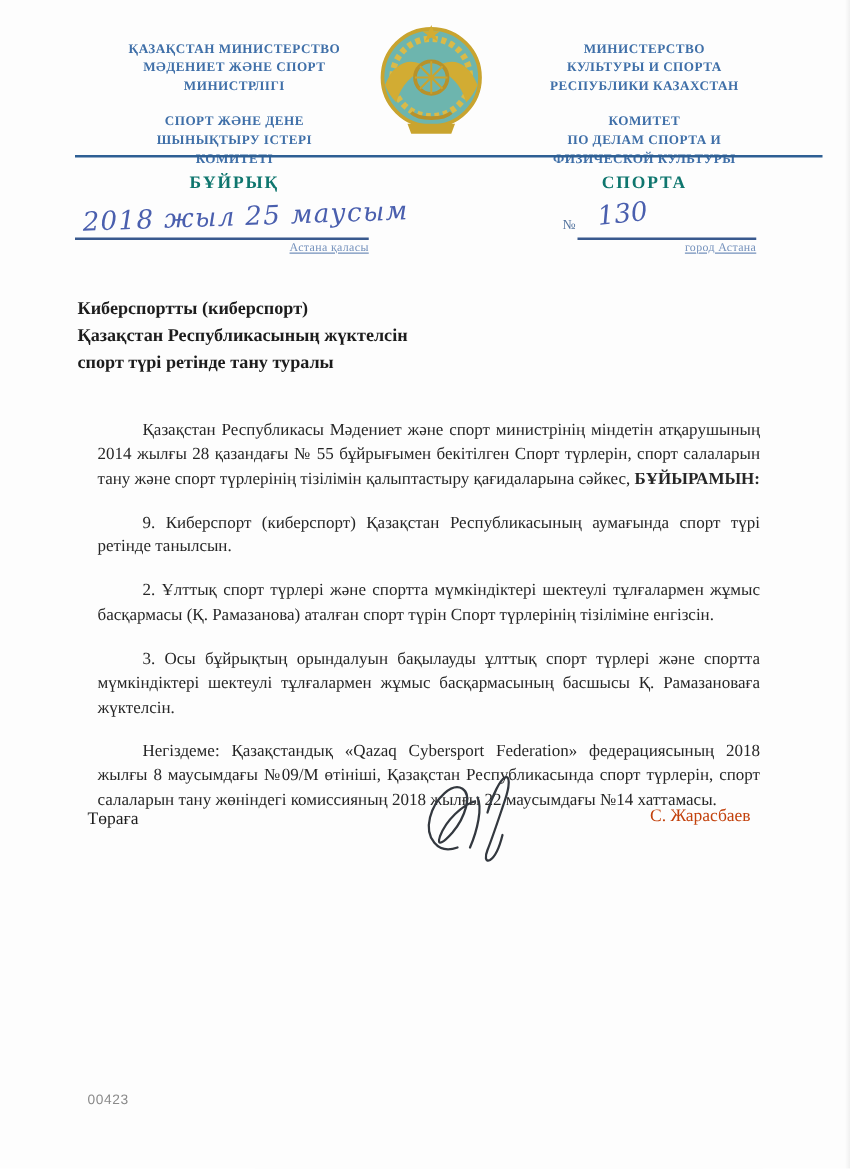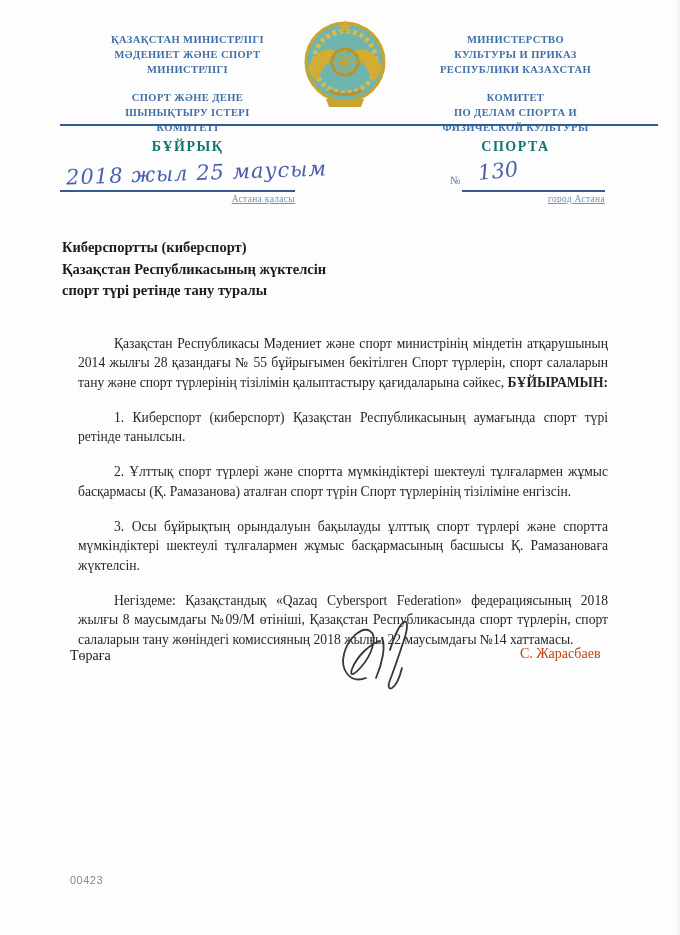--- a/index.html
+++ b/index.html
@@ -58,21 +58,21 @@
     position:absolute;left:70px;top:874px;font-family:"Liberation Sans", sans-serif;
     font-size:11px;color:#8a8a8a;letter-spacing:.5px;
   }
 </style>
 </head>
 <body>
 
 <div class="page">
 
   <div class="hdr-col hdr-left">
-    <div>ҚАЗАҚСТАН МИНИСТРЛІГІ</div>
+    <div>ҚАЗАҚСТАН МИНИСТЕРСТВО</div>
     <div>МӘДЕНИЕТ ЖӘНЕ СПОРТ</div>
     <div>МИНИСТРЛІГІ</div>
     <div class="hdr-gap"></div>
     <div>СПОРТ  ЖӘНЕ ДЕНЕ</div>
     <div>ШЫНЫҚТЫРУ ІСТЕРІ</div>
     <div>КОМИТЕТІ</div>
   </div>
 
   <div class="emblem">
     <svg width="92" height="102" viewBox="0 0 92 102">
@@ -84,21 +84,21 @@
       <circle cx="46" cy="50" r="13" fill="#6db5ae" stroke="#b8922a" stroke-width="3"></circle>
       <path d="M46 37 L46 63 M33 50 L59 50 M37 41 L55 59 M55 41 L37 59" stroke="#c9a42f" stroke-width="1.6"></path>
       <path d="M46 8 L48 13 L53 13 L49 16 L51 21 L46 18 L41 21 L43 16 L39 13 L44 13 Z" fill="#d2ac33"></path>
       <path d="M27 87 L65 87 L62 95 L30 95 Z" fill="#c9a42f"></path>
       <path d="M30 78 C36 84 56 84 62 78" stroke="#b8922a" stroke-width="3" fill="none"></path>
     </svg>
   </div>
 
   <div class="hdr-col hdr-right">
     <div>МИНИСТЕРСТВО</div>
-    <div>КУЛЬТУРЫ И ПРИКАЗ</div>
+    <div>КУЛЬТУРЫ И СПОРТА</div>
     <div>РЕСПУБЛИКИ КАЗАХСТАН</div>
     <div class="hdr-gap"></div>
     <div>КОМИТЕТ</div>
     <div>ПО ДЕЛАМ СПОРТА И</div>
     <div>ФИЗИЧЕСКОЙ КУЛЬТУРЫ</div>
   </div>
 
   <div class="rule"></div>
 
   <div class="order-title ot-kk">БҰЙРЫҚ</div>
@@ -114,21 +114,21 @@
   <div class="place pl-ru">город Астана</div>
 
   <div class="subject">
     <div>Киберспортты (киберспорт)</div>
     <div>Қазақстан Республикасының жүктелсін</div>
     <div>спорт түрі ретінде тану туралы</div>
   </div>
 
   <div class="body-text">
     <p><span>Қазақстан Республикасы Мәдениет және спорт министрінің міндетін атқарушының 2014 жылғы 28 қазандағы № 55 бұйрығымен бекітілген Спорт түрлерін, спорт салаларын тану және спорт түрлерінің тізілімін қалыптастыру қағидаларына сәйкес, </span><span class="bold">БҰЙЫРАМЫН:</span></p>
-    <p>1. Киберспорт (киберспорт) Қазақстан Республикасының аумағында спорт түрі ретінде танылсын.</p>
+    <p>9. Киберспорт (киберспорт) Қазақстан Республикасының аумағында спорт түрі ретінде танылсын.</p>
     <p>2. Ұлттық спорт түрлері және спортта мүмкіндіктері шектеулі тұлғалармен жұмыс басқармасы (Қ. Рамазанова) аталған спорт түрін Спорт түрлерінің тізіліміне енгізсін.</p>
     <p>3. Осы бұйрықтың орындалуын бақылауды ұлттық спорт түрлері және спортта мүмкіндіктері шектеулі тұлғалармен жұмыс басқармасының басшысы Қ. Рамазановаға жүктелсін.</p>
     <p>Негіздеме: Қазақстандық «Qazaq Cybersport Federation» федерациясының 2018 жылғы 8 маусымдағы №09/М өтініші, Қазақстан Республикасында спорт түрлерін, спорт салаларын тану жөніндегі комиссияның 2018 жылғы 22 маусымдағы №14 хаттамасы.</p>
   </div>
 
   <div class="sig-title">Төраға</div>
   <div class="sig-scribble">
     <svg width="96" height="84" viewBox="0 0 96 84">
       <path d="M34 62 C18 68 8 54 12 38 C16 22 30 10 38 15 C46 20 40 38 30 50 C23 58 17 62 20 53 C25 40 38 28 48 25
                M50 22 C54 30 50 48 44 62

